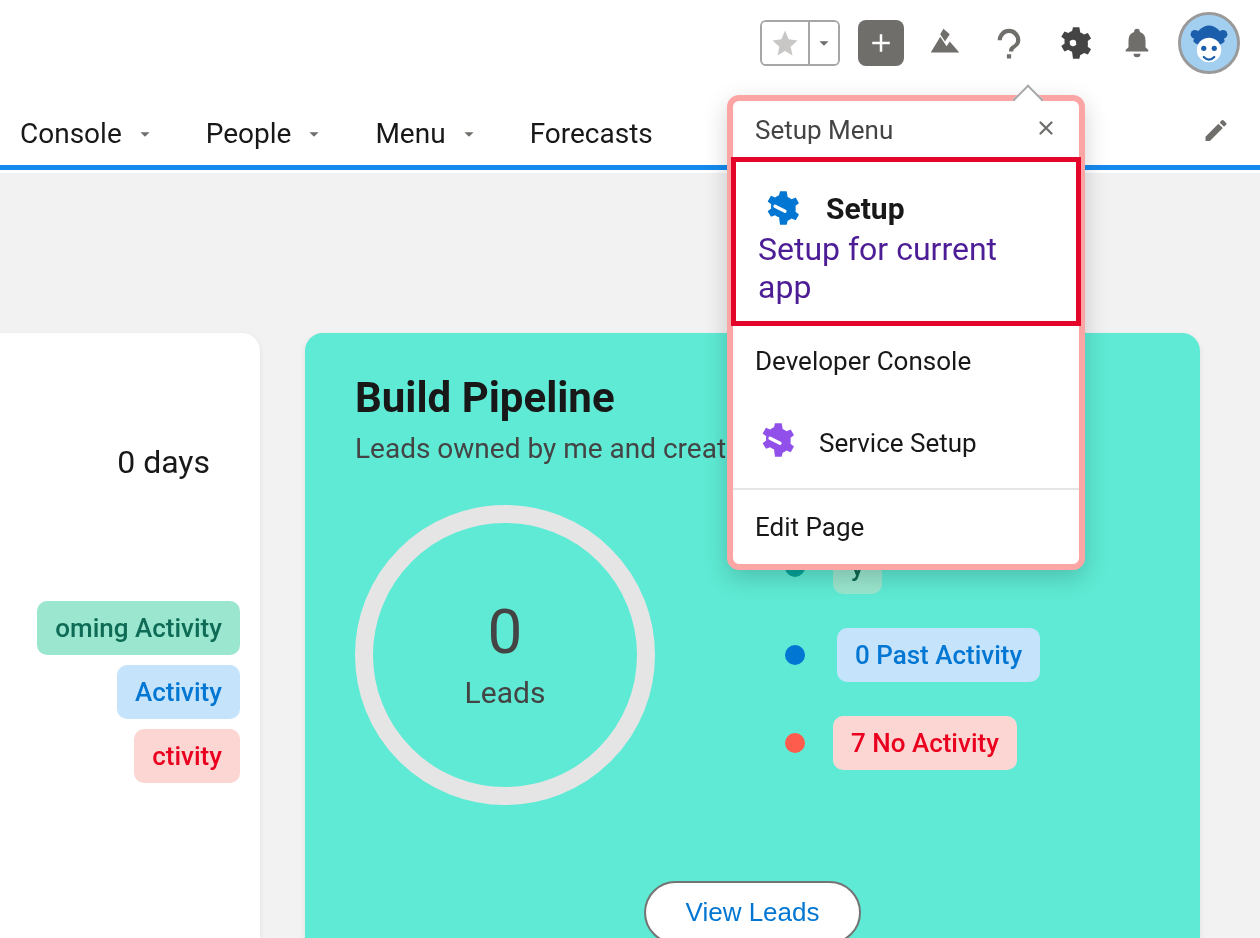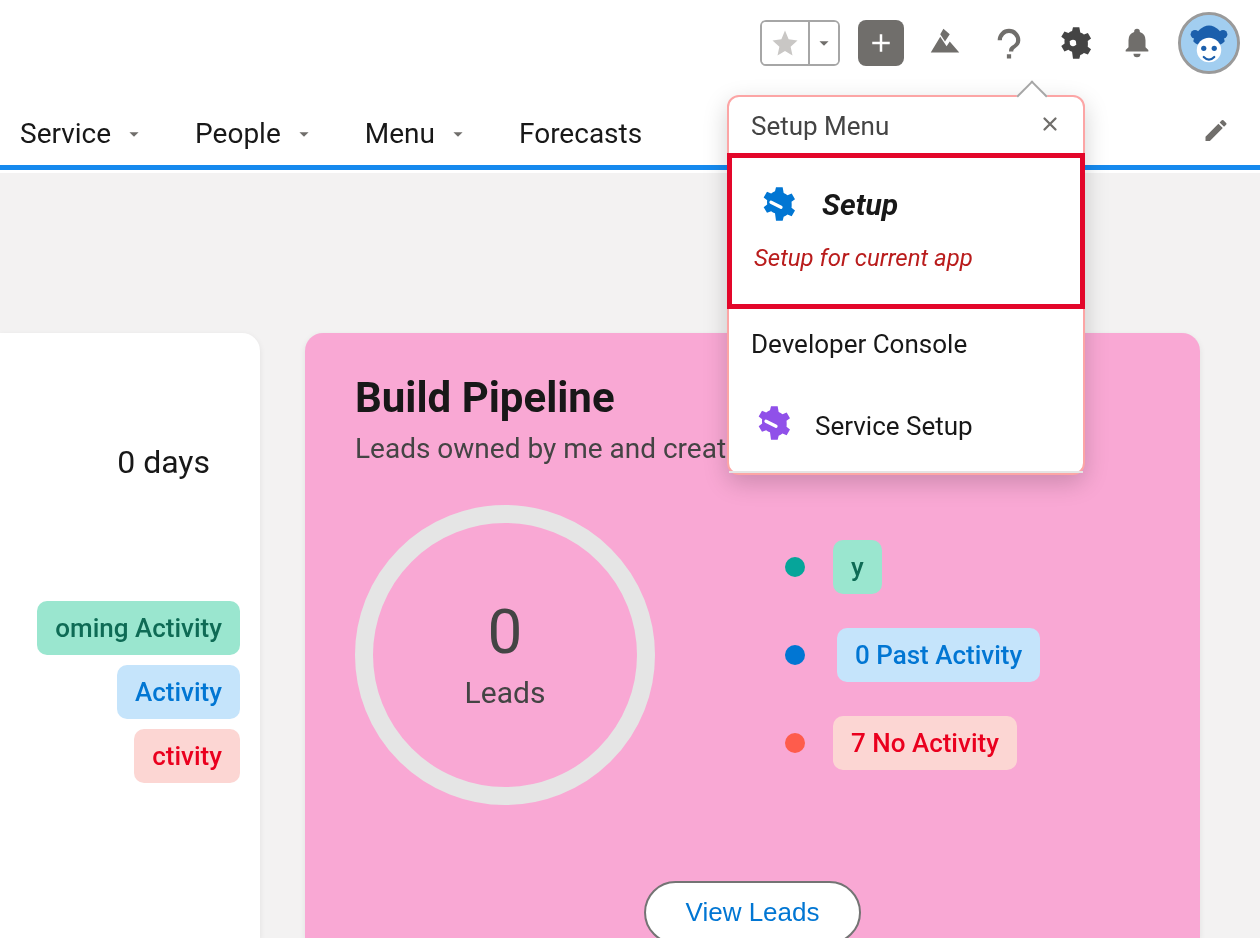--- a/index.html
+++ b/index.html
@@ -124,21 +124,21 @@
   .badge.teal { background:#9ae6cf; color:#0e6b55;}
   .badge.blue { background:#c5e4fb; color:#0176d3;}
   .badge.red  { background:#fcd6d3; color:#ea001e;}
   .card-left .badge { float:right; clear:both; margin-right:0; }
   .card-left .badge-row { text-align:right; }
 
   
   .card-main {
     position:absolute;
     top:160px; left:305px; right:60px; bottom:0;
-    background:#f9a8d4;
+    background:#5eead4;
     border-radius:18px 18px 0 0;
     box-shadow:0 2px 6px rgba(0,0,0,.08);
     padding:40px 38px 0 50px;
     overflow:hidden;
   }
   .card-main h2{
     margin:0 0 10px 0;
     font-size:42px;
     font-weight:700;
   }
@@ -196,21 +196,21 @@
     color:#0176d3;
     background:#fff;
   }
 
   
   .setup-menu{
     position:absolute;
     top:95px; right:175px;
     width:358px;
     background:#fff;
-    border:2px solid #fca5a5;
+    border:6px solid #fca5a5;
     border-radius:12px;
     box-shadow:0 8px 24px rgba(0,0,0,.18);
     z-index:50;
   }
   .setup-menu::before{
     content:"";
     position:absolute;
     top:-12px; right:40px;
     width:20px;height:20px;
     background:#fff;
@@ -226,35 +226,33 @@
   }
   .sm-close{
     color:#706e6b;
     cursor:pointer;
     font-size:28px;
     line-height:1;
   }
   .sm-highlight{
     border:5px solid #e3062a;
     margin:-2px;
-    padding:24px 22px 32px 22px;
-    font-style:italic;
+    padding:24px 22px 15px 22px;
   }
   .sm-row{
     display:flex;align-items:center;gap:24px;
   }
   .sm-row .ico{
     width:44px;height:44px;display:flex;align-items:center;justify-content:center;
   }
   .sm-row .ttl{
     font-size:30px;font-weight:700;color:#181818;
   }
   .sm-sub{
-    margin-top:18px;
-    font-size:24px;color:#b91c1c;
+    font-size:32px;color:#4c1d95;
   }
   .sm-item{
     padding:22px 22px;
     font-size:26px;color:#181818;
     display:flex;align-items:center;gap:24px;
   }
   .sm-divider{
     height:2px;background:#e5e5e5;margin:0;
   }
 
@@ -321,21 +319,21 @@
       <circle cx="38" cy="38" r="3" fill="#1b5fac"></circle>
       <path d="M26 48c4 4 8 4 12 0" stroke="#1b5fac" stroke-width="2.5" fill="none" stroke-linecap="round"></path>
       <circle cx="16" cy="22" r="5" fill="#1b5fac"></circle>
       <circle cx="48" cy="22" r="5" fill="#1b5fac"></circle>
     </svg>
   </div>
 </div>
 
 <div class="nav-tabs">
   <div class="nav-item">
-    <span>Service</span>
+    <span>Console</span>
     <svg class="chevron-down" viewBox="0 0 24 24" fill="#706e6b">
         <path d="M7 10l5 5 5-5z"></path>
       </svg>
   </div>
   <div class="nav-item">
     <span>People</span>
     <svg class="chevron-down" viewBox="0 0 24 24" fill="#706e6b">
         <path d="M7 10l5 5 5-5z"></path>
       </svg>
   </div>
@@ -433,13 +431,16 @@
       <svg width="40" height="40" viewBox="0 0 24 24" fill="#9050e9">
           <path d="M12 8a4 4 0 100 8 4 4 0 000-8zm9.4 4c0-.44-.03-.87-.1-1.3l2.1-1.6-2-3.4-2.5 1a7.5 7.5 0 00-2.3-1.3L16 2h-4l-.6 2.4a7.5 7.5 0 00-2.3 1.3l-2.5-1-2 3.4 2.1 1.6a7.7 7.7 0 000 2.6l-2.1 1.6 2 3.4 2.5-1a7.5 7.5 0 002.3 1.3L12 22h4l.6-2.4a7.5 7.5 0 002.3-1.3l2.5 1 2-3.4-2.1-1.6c.07-.43.1-.86.1-1.3z"></path>
           <path d="M9 11l6 3" stroke="#fff" stroke-width="2" stroke-linecap="round"></path>
         </svg>
     </span>
     <span>Service Setup</span>
   </div>
 
   <div class="sm-divider"></div>
 
+  <div class="sm-item" style="padding-left:22px">
+    <span>Edit Page</span>
+  </div>
 </div>
 
 </body></html>

